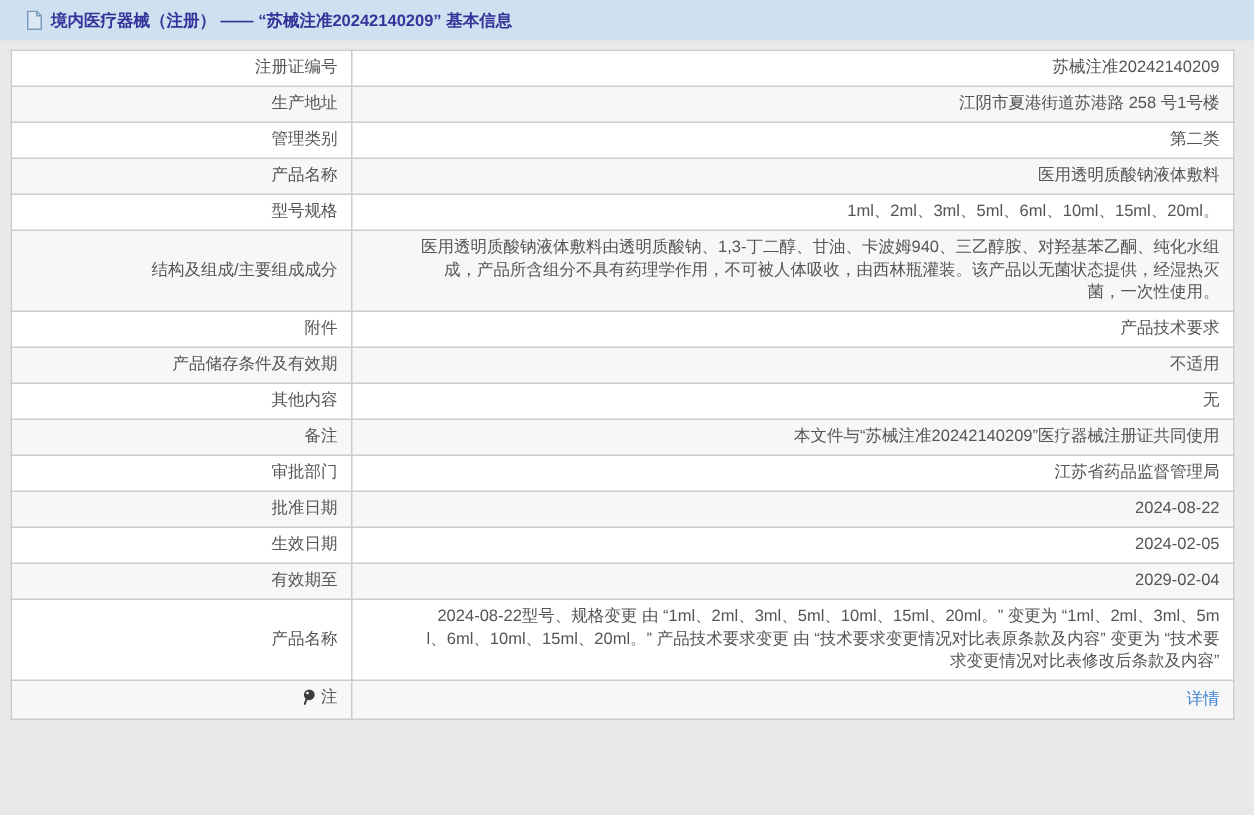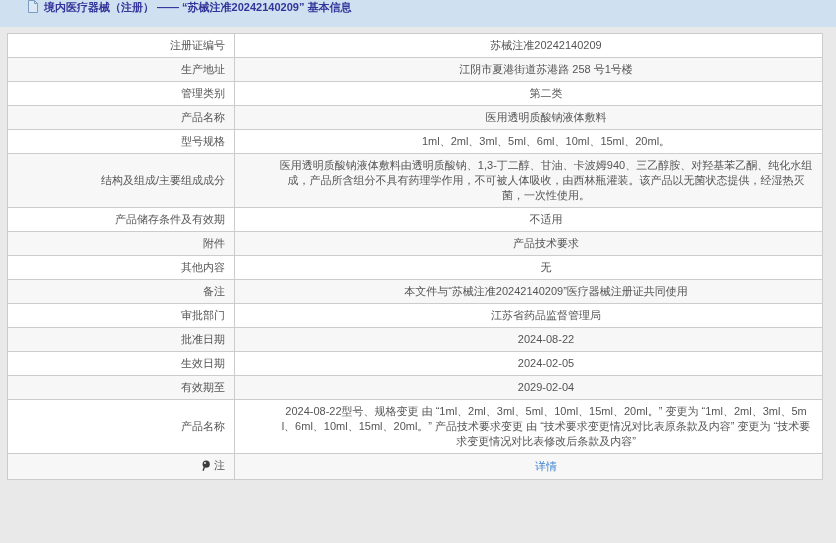--- a/index.html
+++ b/index.html
@@ -10,22 +10,22 @@
     width: 836px;
     height: 543px;
     overflow: hidden;
     background: #e9e9e9;
     font-family: "Liberation Sans", "DejaVu Sans", sans-serif;
   }
   .header-bar {
     height: 27px;
     background: #cfe0f1;
     display: flex;
-    align-items: flex-start;
-    padding: 0 27px;
+    align-items: center;
+    padding: 0 17px;
     box-sizing: border-box;
   }
   .doc-icon {
     display: inline-flex;
     margin-right: 5px;
     flex: 0 0 auto;
   }
   .header-title {
     font-size: 11px;
     font-weight: bold;
@@ -50,21 +50,21 @@
     word-break: break-all;
   }
   table.info-table th {
     width: 208px;
     text-align: right;
     font-weight: normal;
     color: #555555;
     margin-left: 20px;
   }
   table.info-table td {
-    text-align: center;
+    text-align: right;
     padding-left: 44px;
   }
   table.info-table tr:nth-child(even) {
     background: #f7f7f7;
   }
   a.detail-link {
     color: #4285d2;
     text-decoration: none;
     cursor: pointer;
   }
@@ -107,26 +107,26 @@
       </tr>
       <tr>
         <th><span>型号规格</span></th>
         <td>1ml、2ml、3ml、5ml、6ml、10ml、15ml、20ml。</td>
       </tr>
       <tr>
         <th><span>结构及组成/主要组成成分</span></th>
         <td>医用透明质酸钠液体敷料由透明质酸钠、1,3-丁二醇、甘油、卡波姆940、三乙醇胺、对羟基苯乙酮、纯化水组成，产品所含组分不具有药理学作用，不可被人体吸收，由西林瓶灌装。该产品以无菌状态提供，经湿热灭菌，一次性使用。</td>
       </tr>
       <tr>
+        <th><span>附件</span></th>
+        <td>产品技术要求</td>
+      </tr>
+      <tr>
         <th><span>产品储存条件及有效期</span></th>
         <td>不适用</td>
-      </tr>
-      <tr>
-        <th><span>附件</span></th>
-        <td>产品技术要求</td>
       </tr>
       <tr>
         <th><span>其他内容</span></th>
         <td>无</td>
       </tr>
       <tr>
         <th><span>备注</span></th>
         <td>本文件与“苏械注准20242140209”医疗器械注册证共同使用</td>
       </tr>
       <tr>

